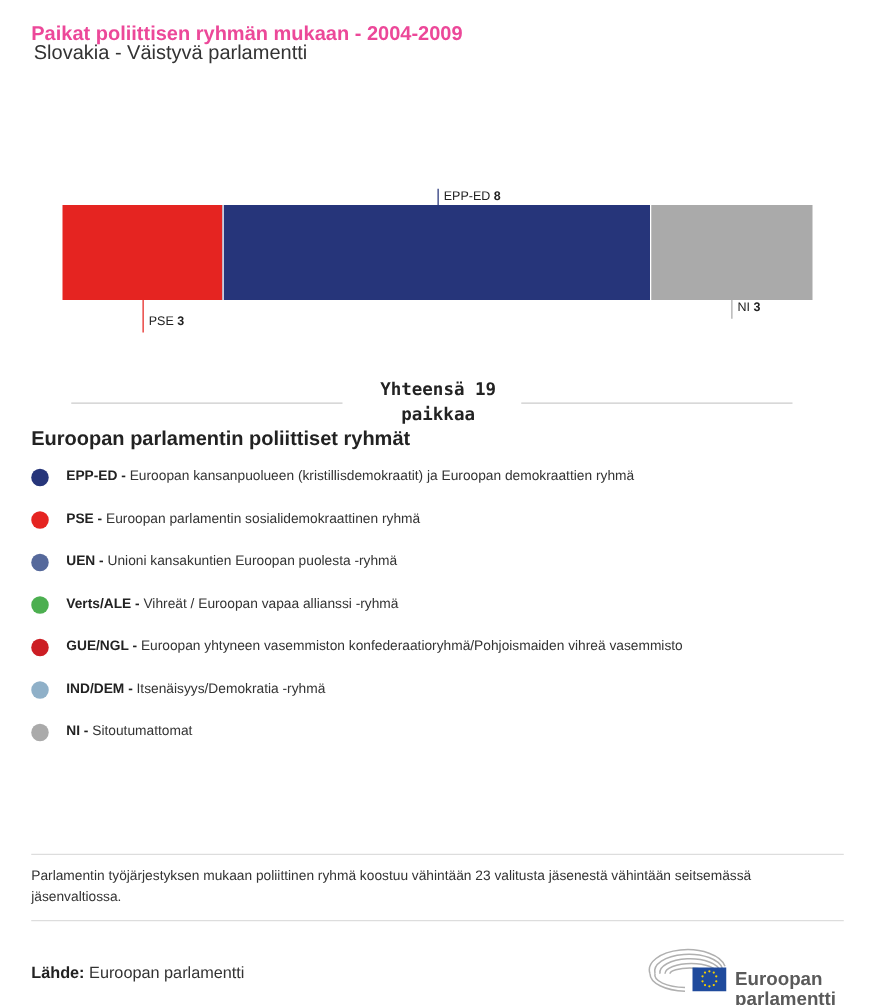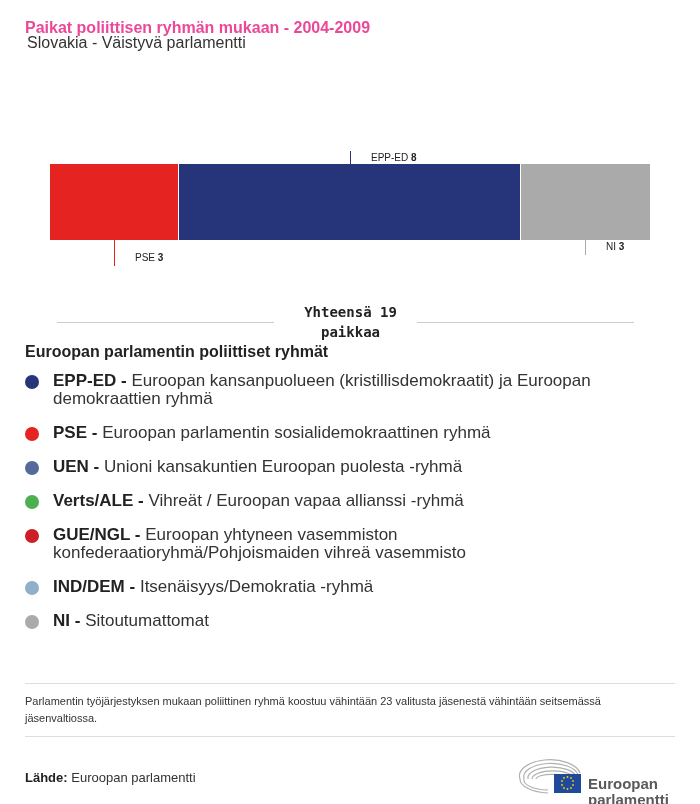--- a/index.html
+++ b/index.html
@@ -2,31 +2,31 @@
 <html><head>
 <meta charset="utf-8">
 <style>
   * { box-sizing: border-box; margin: 0; padding: 0; }
   body { width: 700px; height: 804px; background: #ffffff; font-family: "Liberation Sans", "DejaVu Sans", sans-serif; color: #1f1f1f; position: relative; overflow: hidden; }
   .title { position: absolute; left: 25px; top: 19px; font-size: 16px; font-weight: bold; color: #ec4899; }
   .subtitle { position: absolute; left: 27px; top: 34px; font-size: 16px; color: #333; }
   .bar-wrap { position: absolute; left: 50px; top: 164px; width: 600px; height: 76px; display: flex; }
   .seg { height: 76px; }
   .seg + .seg { border-left: 1px solid #fff; }
-  .lbl { position: absolute; font-size: 10px; color: #222; padding-left: 20px; line-height: 13px; text-align: center; }
+  .lbl { position: absolute; font-size: 10px; color: #222; padding-left: 4px; line-height: 13px; text-align: center; }
   .lbl b { font-weight: bold; }
   .lbl.top { border-left: 1px solid #26357a; height: 13px; }
   .lbl.bottom { border-left: 1px solid; }
   .total-wrap { position: absolute; left: 57px; top: 302px; width: 577px; height: 40px; }
   .hr-l { position: absolute; left: 0; top: 20px; width: 217px; border-top: 1px solid #ccc; }
   .hr-r { position: absolute; right: 0; top: 20px; width: 217px; border-top: 1px solid #ccc; }
   .total-text { position: absolute; left: 230px; width: 127px; top: 0; text-align: center; font-family: "DejaVu Sans Mono", monospace; font-weight: bold; font-size: 14px; line-height: 20px; color: #222; }
   .legend-title { position: absolute; left: 25px; top: 343px; font-size: 16px; font-weight: bold; color: #222; }
   .legend { position: absolute; left: 25px; top: 372px; width: 640px; }
-  .li { display: flex; align-items: flex-start; font-size: 17px; line-height: 18px; color: #333; margin-bottom: 16px; }
+  .li { display: flex; align-items: flex-start; font-size: 11px; line-height: 18px; color: #333; margin-bottom: 16px; }
   .dot { width: 14px; height: 14px; border-radius: 50%; margin-right: 14px; margin-top: 3px; flex: 0 0 14px; }
   .li b { color: #222; }
   .hr1 { position: absolute; left: 25px; top: 683px; width: 650px; border-top: 1px solid #ddd; }
   .note { position: absolute; left: 25px; top: 693px; width: 650px; font-size: 11px; line-height: 17px; color: #333; }
   .hr2 { position: absolute; left: 25px; top: 736px; width: 650px; border-top: 1px solid #ddd; }
   .source { position: absolute; left: 25px; top: 770px; font-size: 13px; color: #333; text-align: right; }
   .source b { color: #222; }
   .logo { position: absolute; left: 518px; top: 744px; display: flex; align-items: center; }
   .logo-text { font-size: 15px; font-weight: bold; color: #5a5a5a; line-height: 16px; margin-left: 6px; margin-top: 32px; }
 </style>

